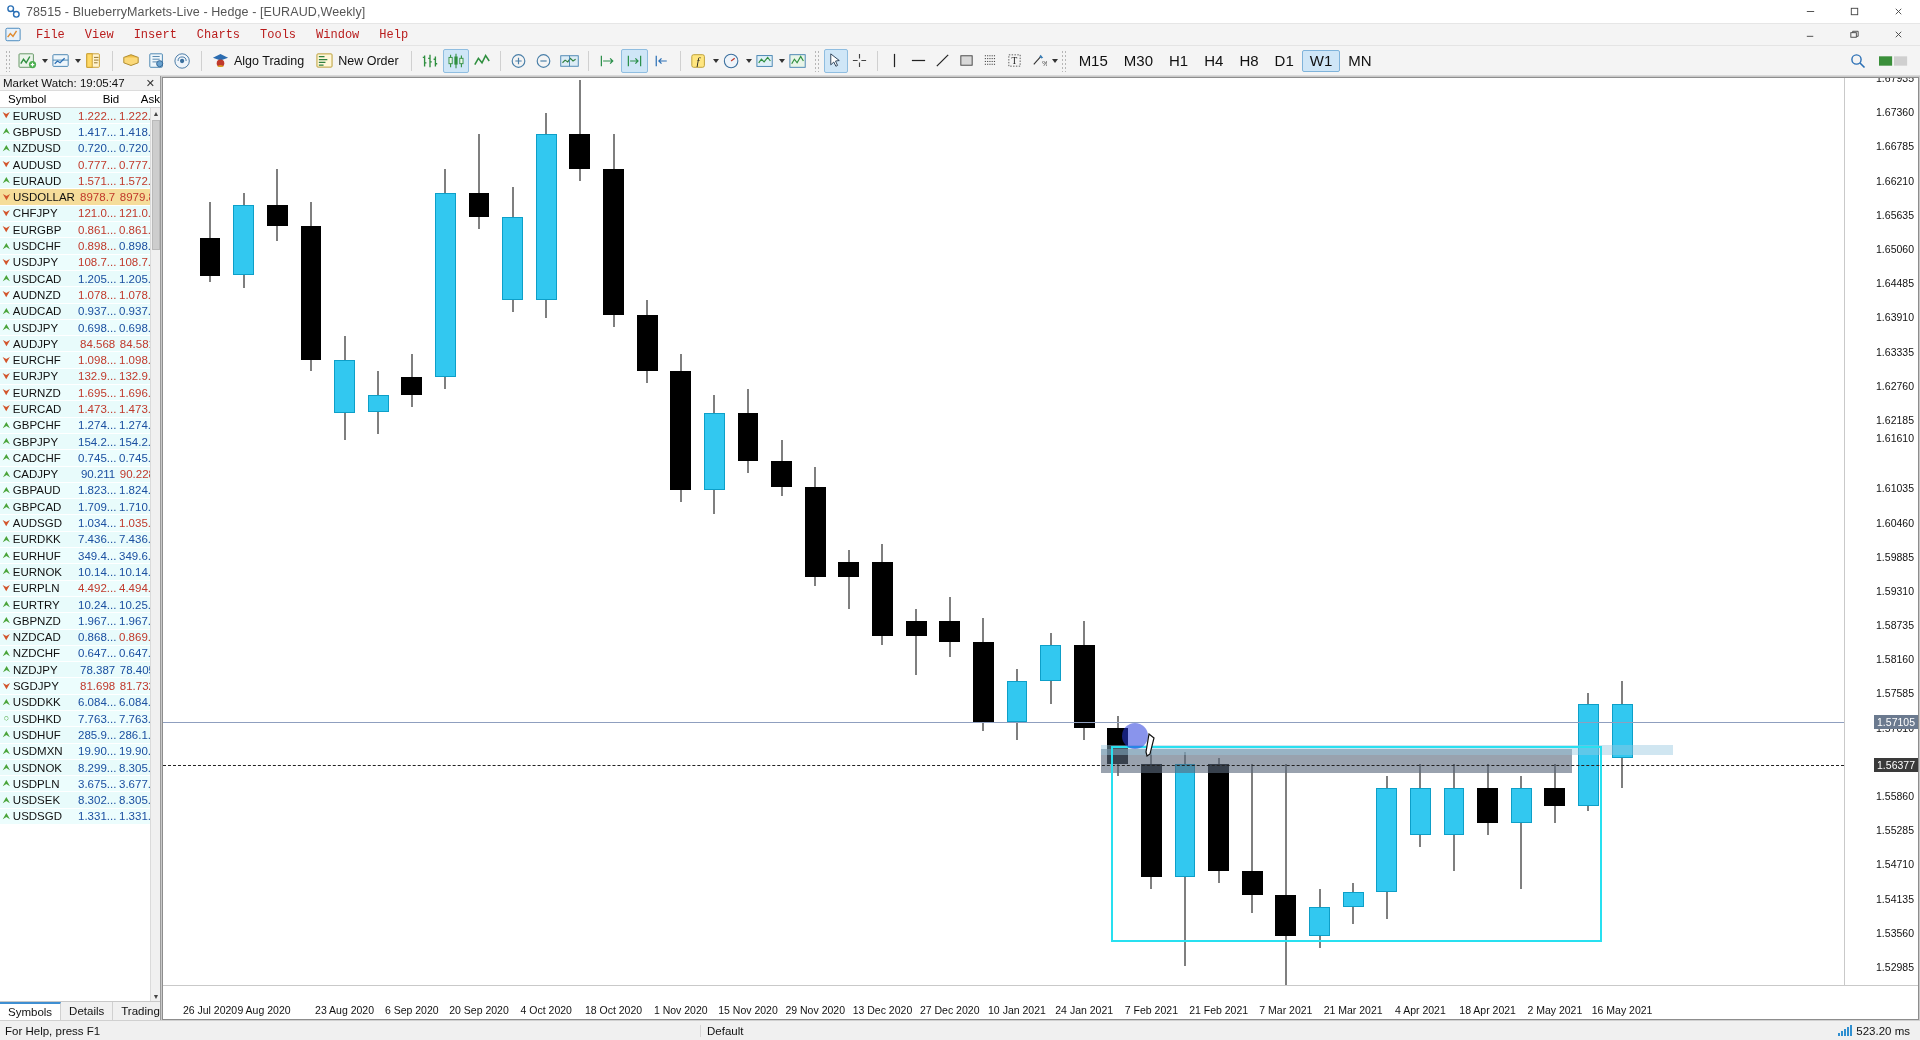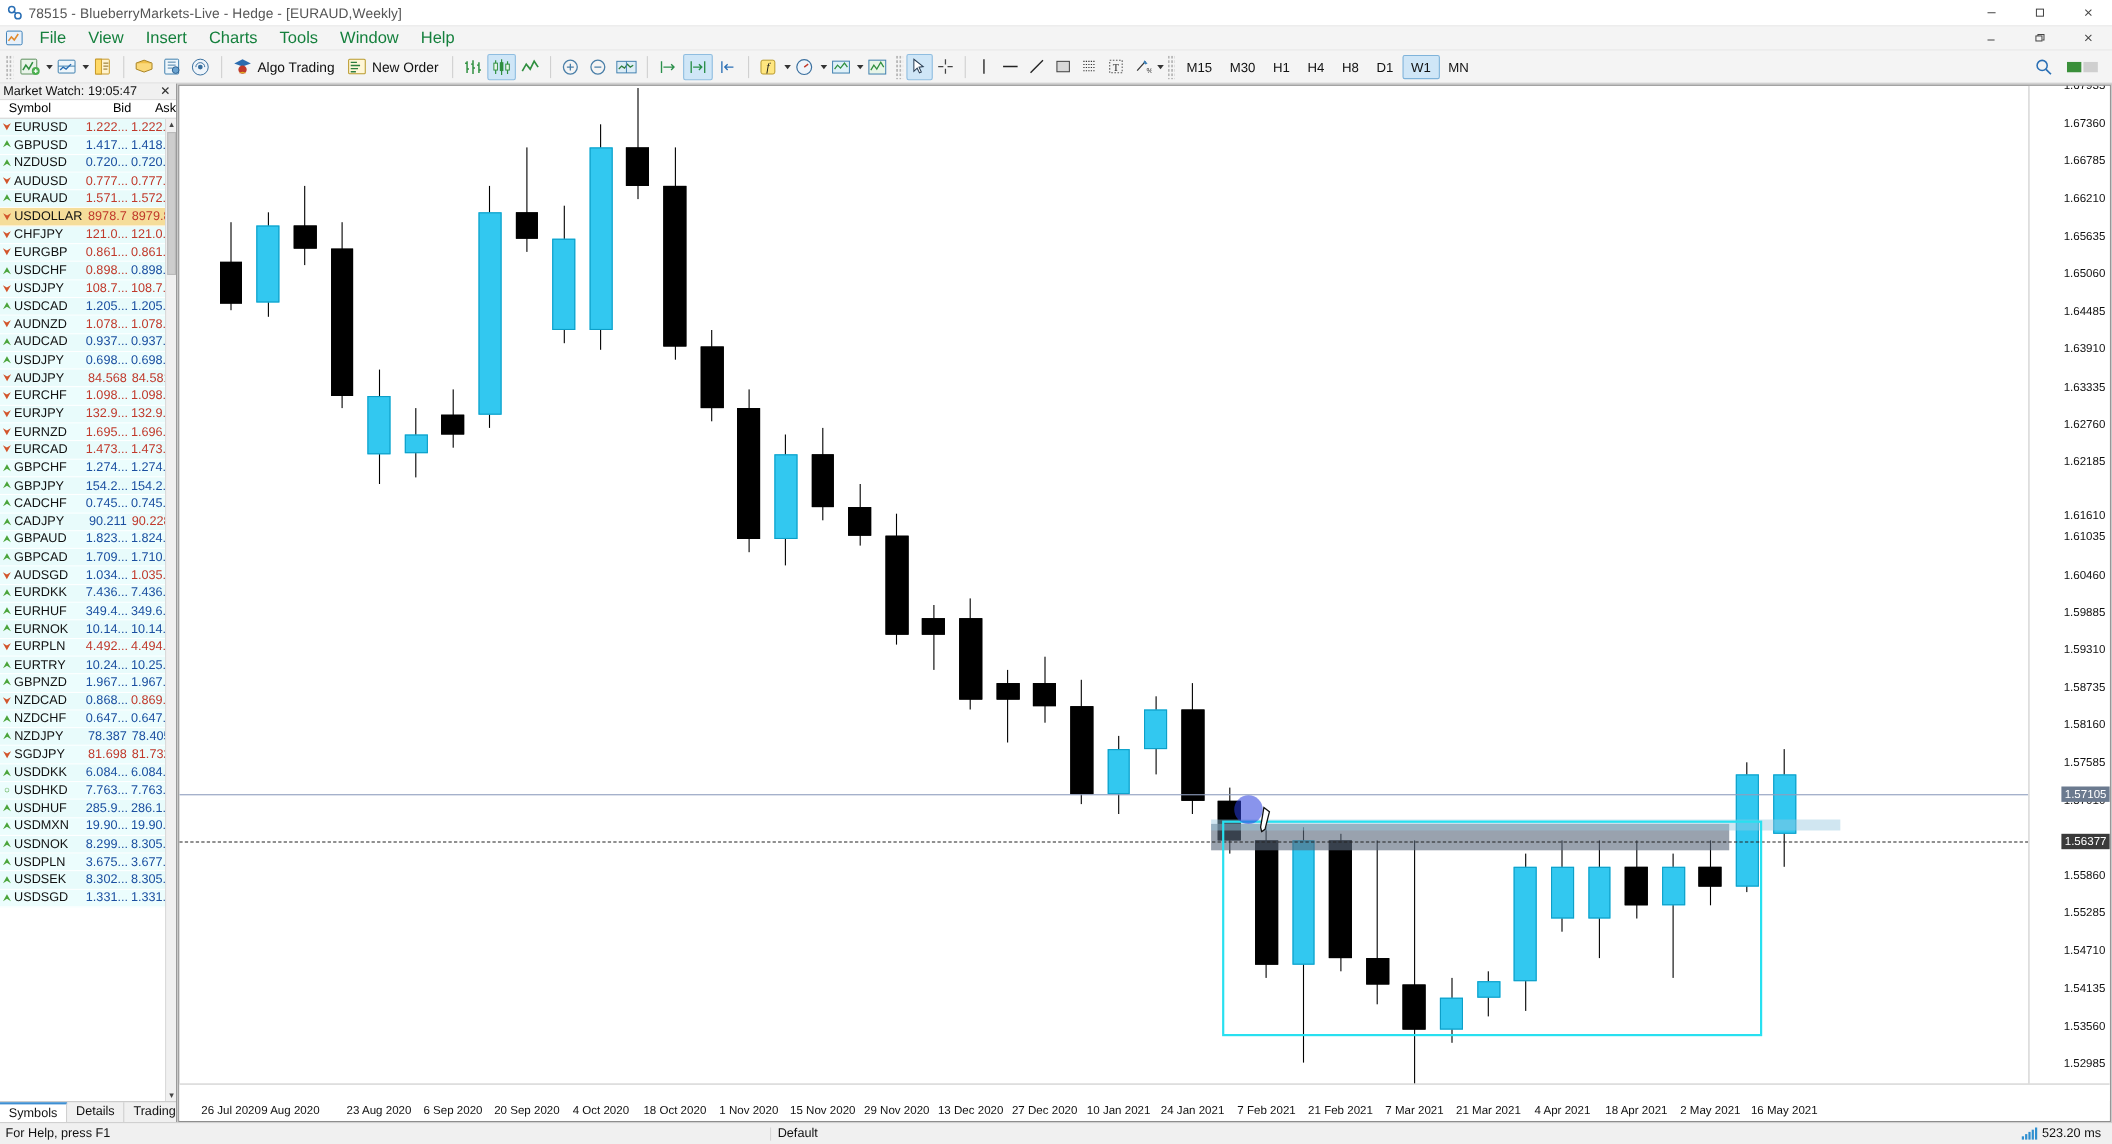--- a/index.html
+++ b/index.html
@@ -18,34 +18,34 @@
     border-bottom:1px solid #e6e6e6; flex:none; position:relative;
   }
   .tb-icon { width:26px; display:flex; align-items:center; justify-content:center; color:#2a6fb5; }
   .tb-title { font-size:12.5px; color:#555; letter-spacing:.1px; }
   .tb-btns { margin-left:auto; display:flex; height:24px; }
   .tb-btn { width:44px; height:24px; display:flex; align-items:center; justify-content:center; color:#444; font-size:12px; }
 
   
   .menubar { height:22px; background:#f4f4f4; display:flex; align-items:center; flex:none; border-bottom:1px solid #e4e4e4; }
   .menu-app-icon { width:26px; display:flex; align-items:center; justify-content:center; }
-  .menu-item { padding:2px 10px; font-size:15px; color:#15803d; cursor:default; }
+  .menu-item { padding:2px 10px; font-size:12px; color:#b91c1c; cursor:default;font-family:Liberation Mono, monospace; }
 
   
   .toolbar {
     height:30px; background:#f4f4f4; display:flex; align-items:center; flex:none;
     border-bottom:1px solid #d9d9d9; padding-left:2px;
   }
   .grip { width:7px; height:22px; margin:0 3px; background-image:radial-gradient(#b6b6b6 36%, transparent 38%); background-size:3px 4px; }
   .tsep { width:1px; height:20px; background:#d0d0d0; margin:0 5px; }
   .tbtn { height:24px; min-width:24px; padding:0 2px; display:flex; align-items:center; justify-content:center; border:1px solid transparent; border-radius:2px; }
   .tbtn.on { background:#cfe6f7; border-color:#8fbde0; }
   .tbtn.lbl { padding:0 6px 0 3px; gap:4px; font-size:12.5px; color:#111; }
   .caret { width:0;height:0;border-left:3.5px solid transparent;border-right:3.5px solid transparent;border-top:4px solid #333; margin-left:1px; }
-  .tfbtn { height:22px; min-width:30px; padding:0 7px; display:flex; align-items:center; justify-content:center; font-size:12px; color:#111; border:1px solid transparent; border-radius:2px; }
+  .tfbtn { height:22px; min-width:30px; padding:0 7px; display:flex; align-items:center; justify-content:center; font-size:15px; color:#111; border:1px solid transparent; border-radius:2px; }
   .tfbtn.on { background:#cfe6f7; border-color:#7fb3da; }
 
   
   .mid { flex:1; display:flex; min-height:0; background:#c9c9c9; }
 
   
   .mw { width:161px; flex:none; display:flex; flex-direction:column; background:#fff; border-right:1px solid #9a9a9a; }
   .mw-head { height:15px; background:#f0f0f0; display:flex; align-items:center; padding:0 3px;
              font-size:11.5px; color:#111; border-bottom:1px solid #dcdcdc; position:relative; }
   .mw-close { margin-left:auto; font-size:11px; color:#333; padding:0 2px; line-height:1; }
@@ -912,21 +912,21 @@
             <div class="ytick" style="top: 34.1923px;">1.67360</div>
             <div class="ytick" style="top: 68.3846px;">1.66785</div>
             <div class="ytick" style="top: 102.577px;">1.66210</div>
             <div class="ytick" style="top: 136.769px;">1.65635</div>
             <div class="ytick" style="top: 170.962px;">1.65060</div>
             <div class="ytick" style="top: 205.154px;">1.64485</div>
             <div class="ytick" style="top: 239.346px;">1.63910</div>
             <div class="ytick" style="top: 273.538px;">1.63335</div>
             <div class="ytick" style="top: 307.731px;">1.62760</div>
             <div class="ytick" style="top: 341.923px;">1.62185</div>
-            <div class="ytick" style="top: 391px;">1.61610</div>
+            <div class="ytick" style="top: 360px;">1.61610</div>
             <div class="ytick" style="top: 410.308px;">1.61035</div>
             <div class="ytick" style="top: 444.5px;">1.60460</div>
             <div class="ytick" style="top: 478.692px;">1.59885</div>
             <div class="ytick" style="top: 512.885px;">1.59310</div>
             <div class="ytick" style="top: 547.077px;">1.58735</div>
             <div class="ytick" style="top: 581.269px;">1.58160</div>
             <div class="ytick" style="top: 615.462px;">1.57585</div>
             <div class="ytick" style="top: 649.654px;">1.57010</div>
             <div class="ytick" style="top: 683.846px;">1.56435</div>
             <div class="ytick" style="top: 718.038px;">1.55860</div>

